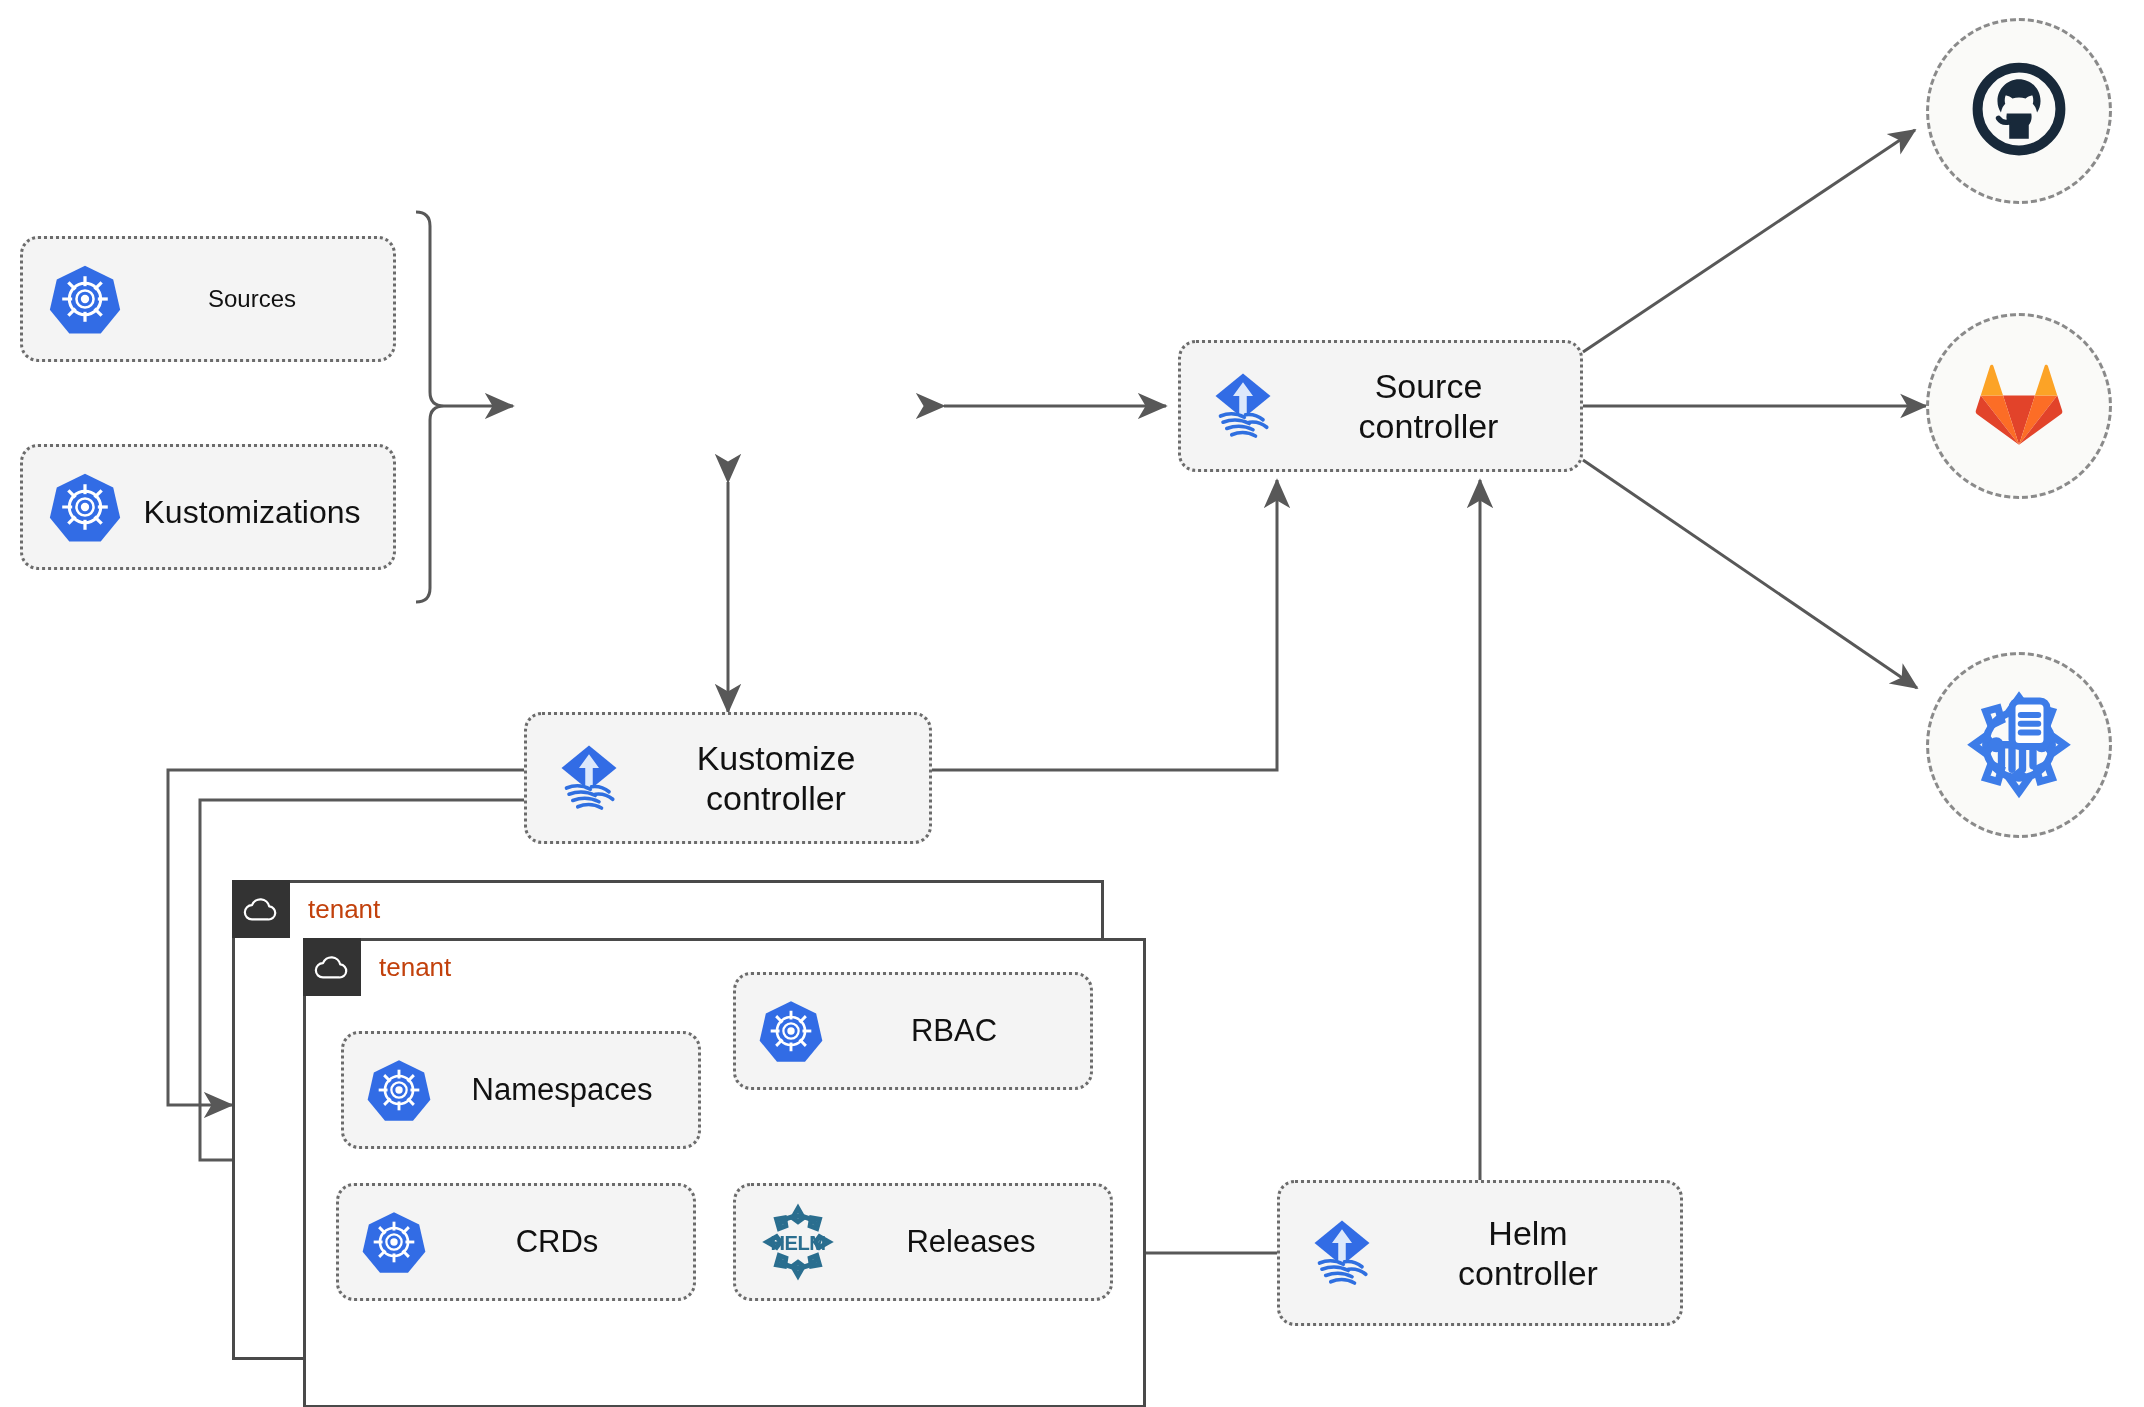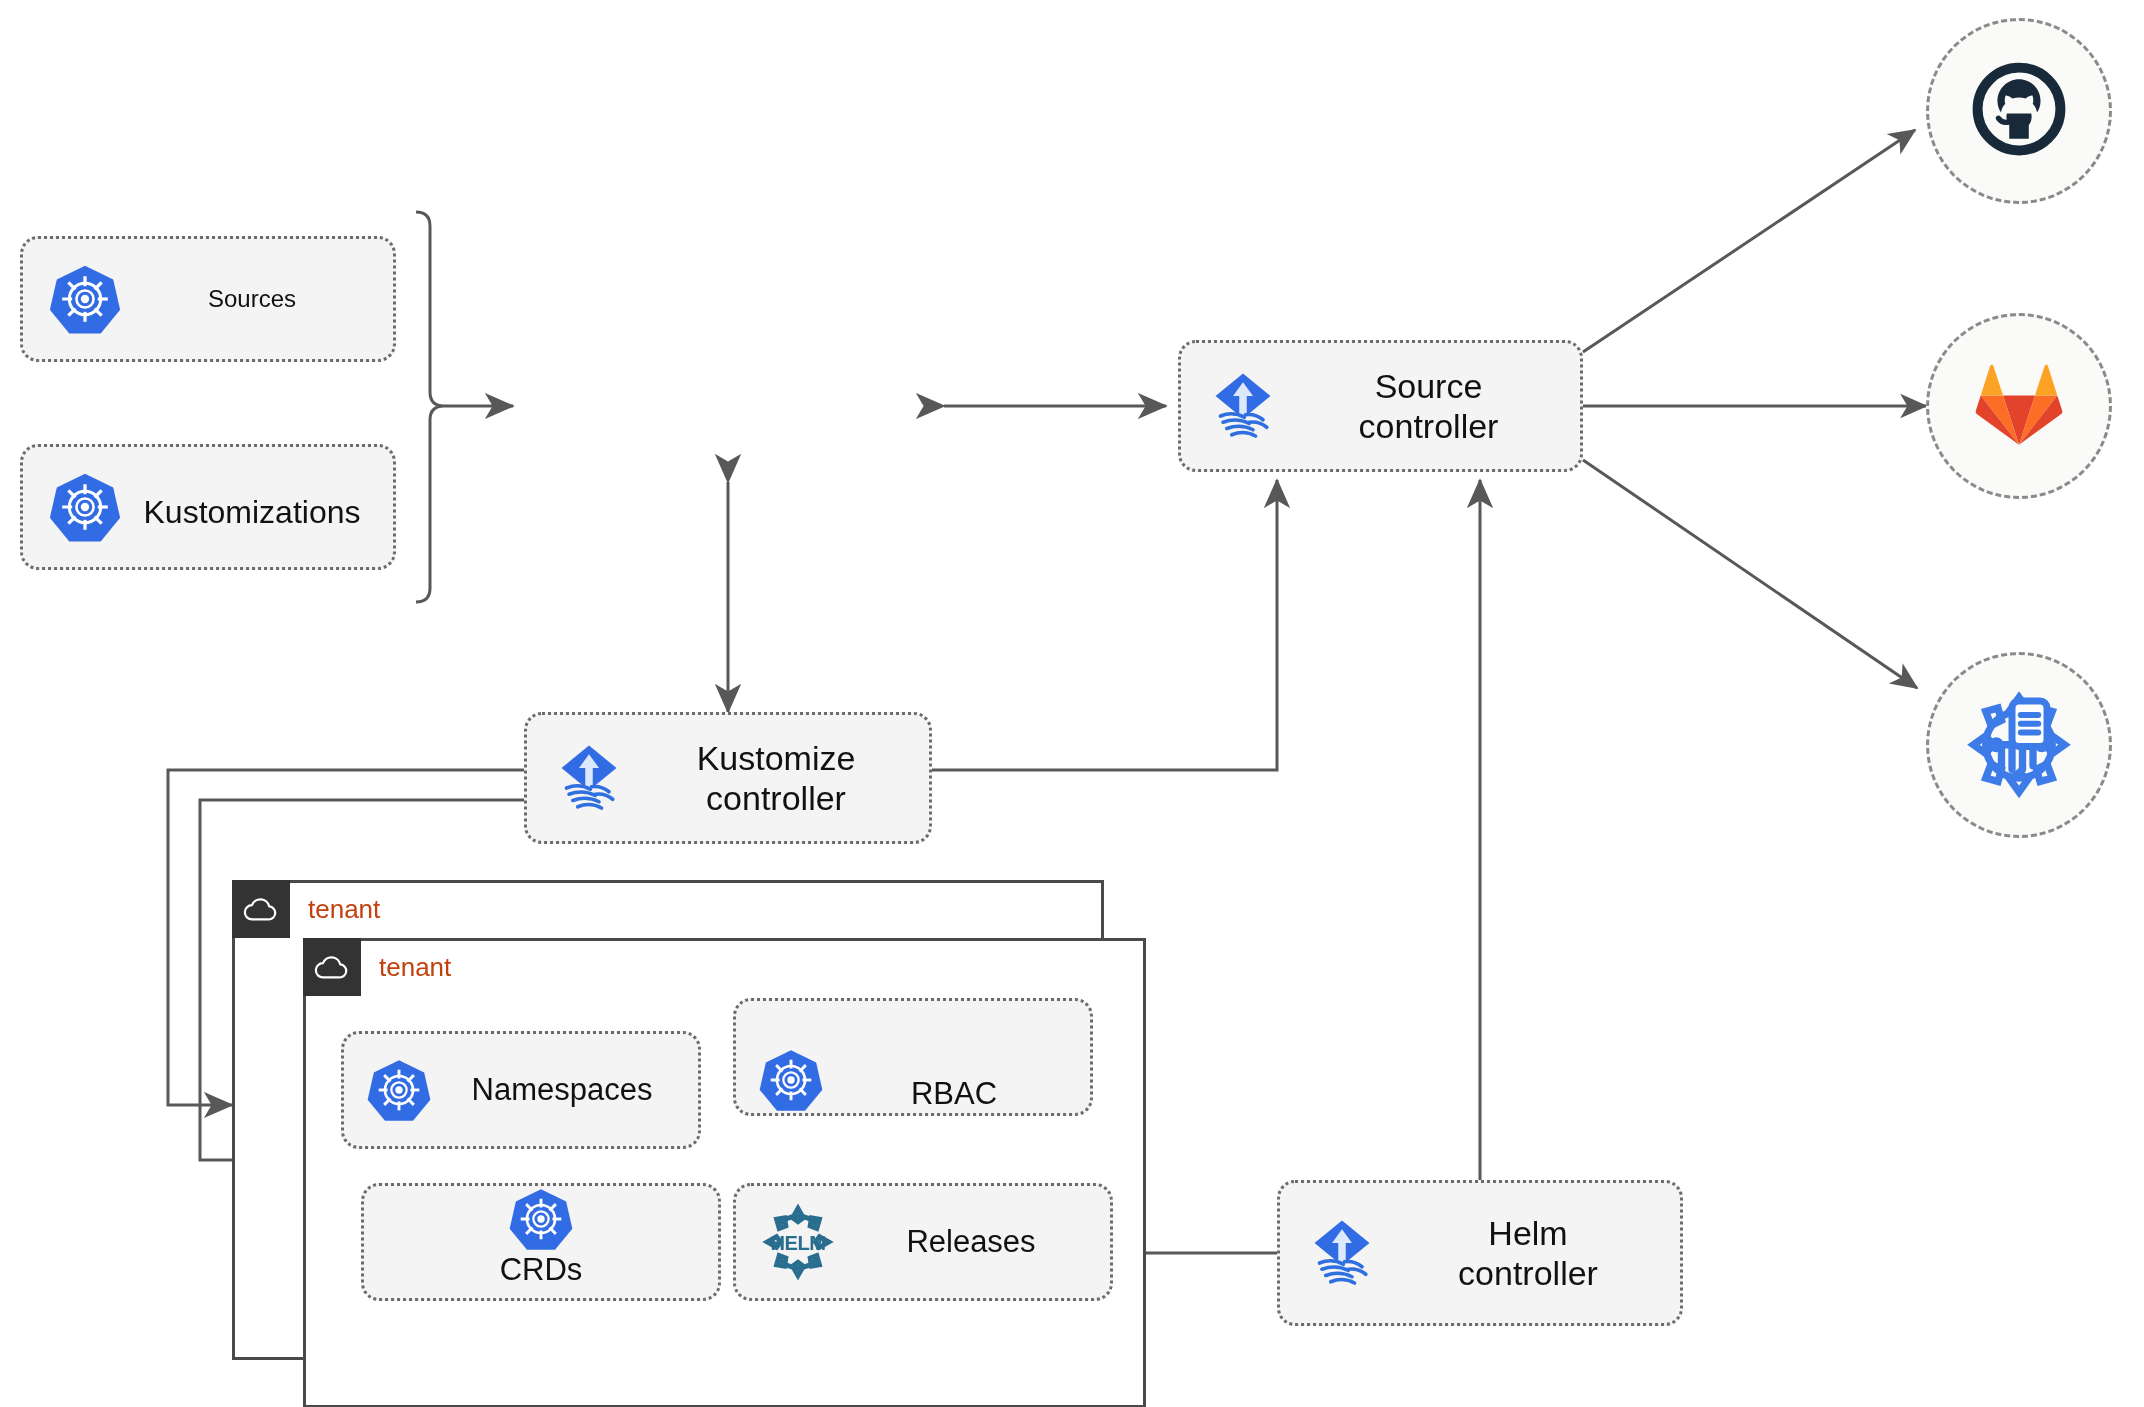--- a/index.html
+++ b/index.html
@@ -301,21 +301,21 @@
           <path d="M45.4 16.6l2 2-6.1 6.1-2-2z"></path>
             <path d="M22.7 39.3l2 2-6.1 6.1-2-2z"></path>
           <circle cx="32" cy="32" r="13.6" fill="none" stroke="#ffffff" stroke-width="2.6"></circle>
           <circle cx="32" cy="32" r="7.4" fill="none" stroke="#ffffff" stroke-width="2.2"></circle>
         </g>
       </svg>
     </span>
     <span class="lbl" style="font-size:31px;">Namespaces</span>
   </div>
 
-  <div class="node" style="left:733px;top:998px;width:360px;height:118px;padding:0 14px;align-items:flex-end;">
+  <div class="node" style="left:733px;top:972px;width:360px;height:118px;padding:0 14px;">
     <span class="ico" style="width:82px;">
       <svg class="k8s-svg" width="66" height="66" viewBox="0 0 64 64" aria-hidden="true">
         <path d="M32 3.2 56.4 15.1 62.4 41.4 45.6 61.8 18.4 61.8 1.6 41.4 7.6 15.1Z" fill="#326ce5"></path>
         <g fill="#ffffff">
           <circle cx="32" cy="32" r="3.6"></circle>
           <path d="M30.6 12.3h2.8v8.6h-2.8z"></path>
             <path d="M30.6 43.1h2.8v8.6h-2.8z"></path>
           <path d="M12.3 30.6h8.6v2.8h-8.6z"></path>
             <path d="M43.1 30.6h8.6v2.8h-8.6z"></path>
           <path d="M16.6 18.6l2-2 6.1 6.1-2 2z"></path>
@@ -323,21 +323,21 @@
           <path d="M45.4 16.6l2 2-6.1 6.1-2-2z"></path>
             <path d="M22.7 39.3l2 2-6.1 6.1-2-2z"></path>
           <circle cx="32" cy="32" r="13.6" fill="none" stroke="#ffffff" stroke-width="2.6"></circle>
           <circle cx="32" cy="32" r="7.4" fill="none" stroke="#ffffff" stroke-width="2.2"></circle>
         </g>
       </svg>
     </span>
     <span class="lbl" style="font-size:31px;">RBAC</span>
   </div>
 
-  <div class="node" style="left:361px;top:1183px;width:360px;height:118px;padding:0 14px;flex-direction:column;">
+  <div class="node" style="left:336px;top:1183px;width:360px;height:118px;padding:0 14px;">
     <span class="ico" style="width:82px;">
       <svg class="k8s-svg" width="66" height="66" viewBox="0 0 64 64" aria-hidden="true">
         <path d="M32 3.2 56.4 15.1 62.4 41.4 45.6 61.8 18.4 61.8 1.6 41.4 7.6 15.1Z" fill="#326ce5"></path>
         <g fill="#ffffff">
           <circle cx="32" cy="32" r="3.6"></circle>
           <path d="M30.6 12.3h2.8v8.6h-2.8z"></path>
             <path d="M30.6 43.1h2.8v8.6h-2.8z"></path>
           <path d="M12.3 30.6h8.6v2.8h-8.6z"></path>
             <path d="M43.1 30.6h8.6v2.8h-8.6z"></path>
           <path d="M16.6 18.6l2-2 6.1 6.1-2 2z"></path>

